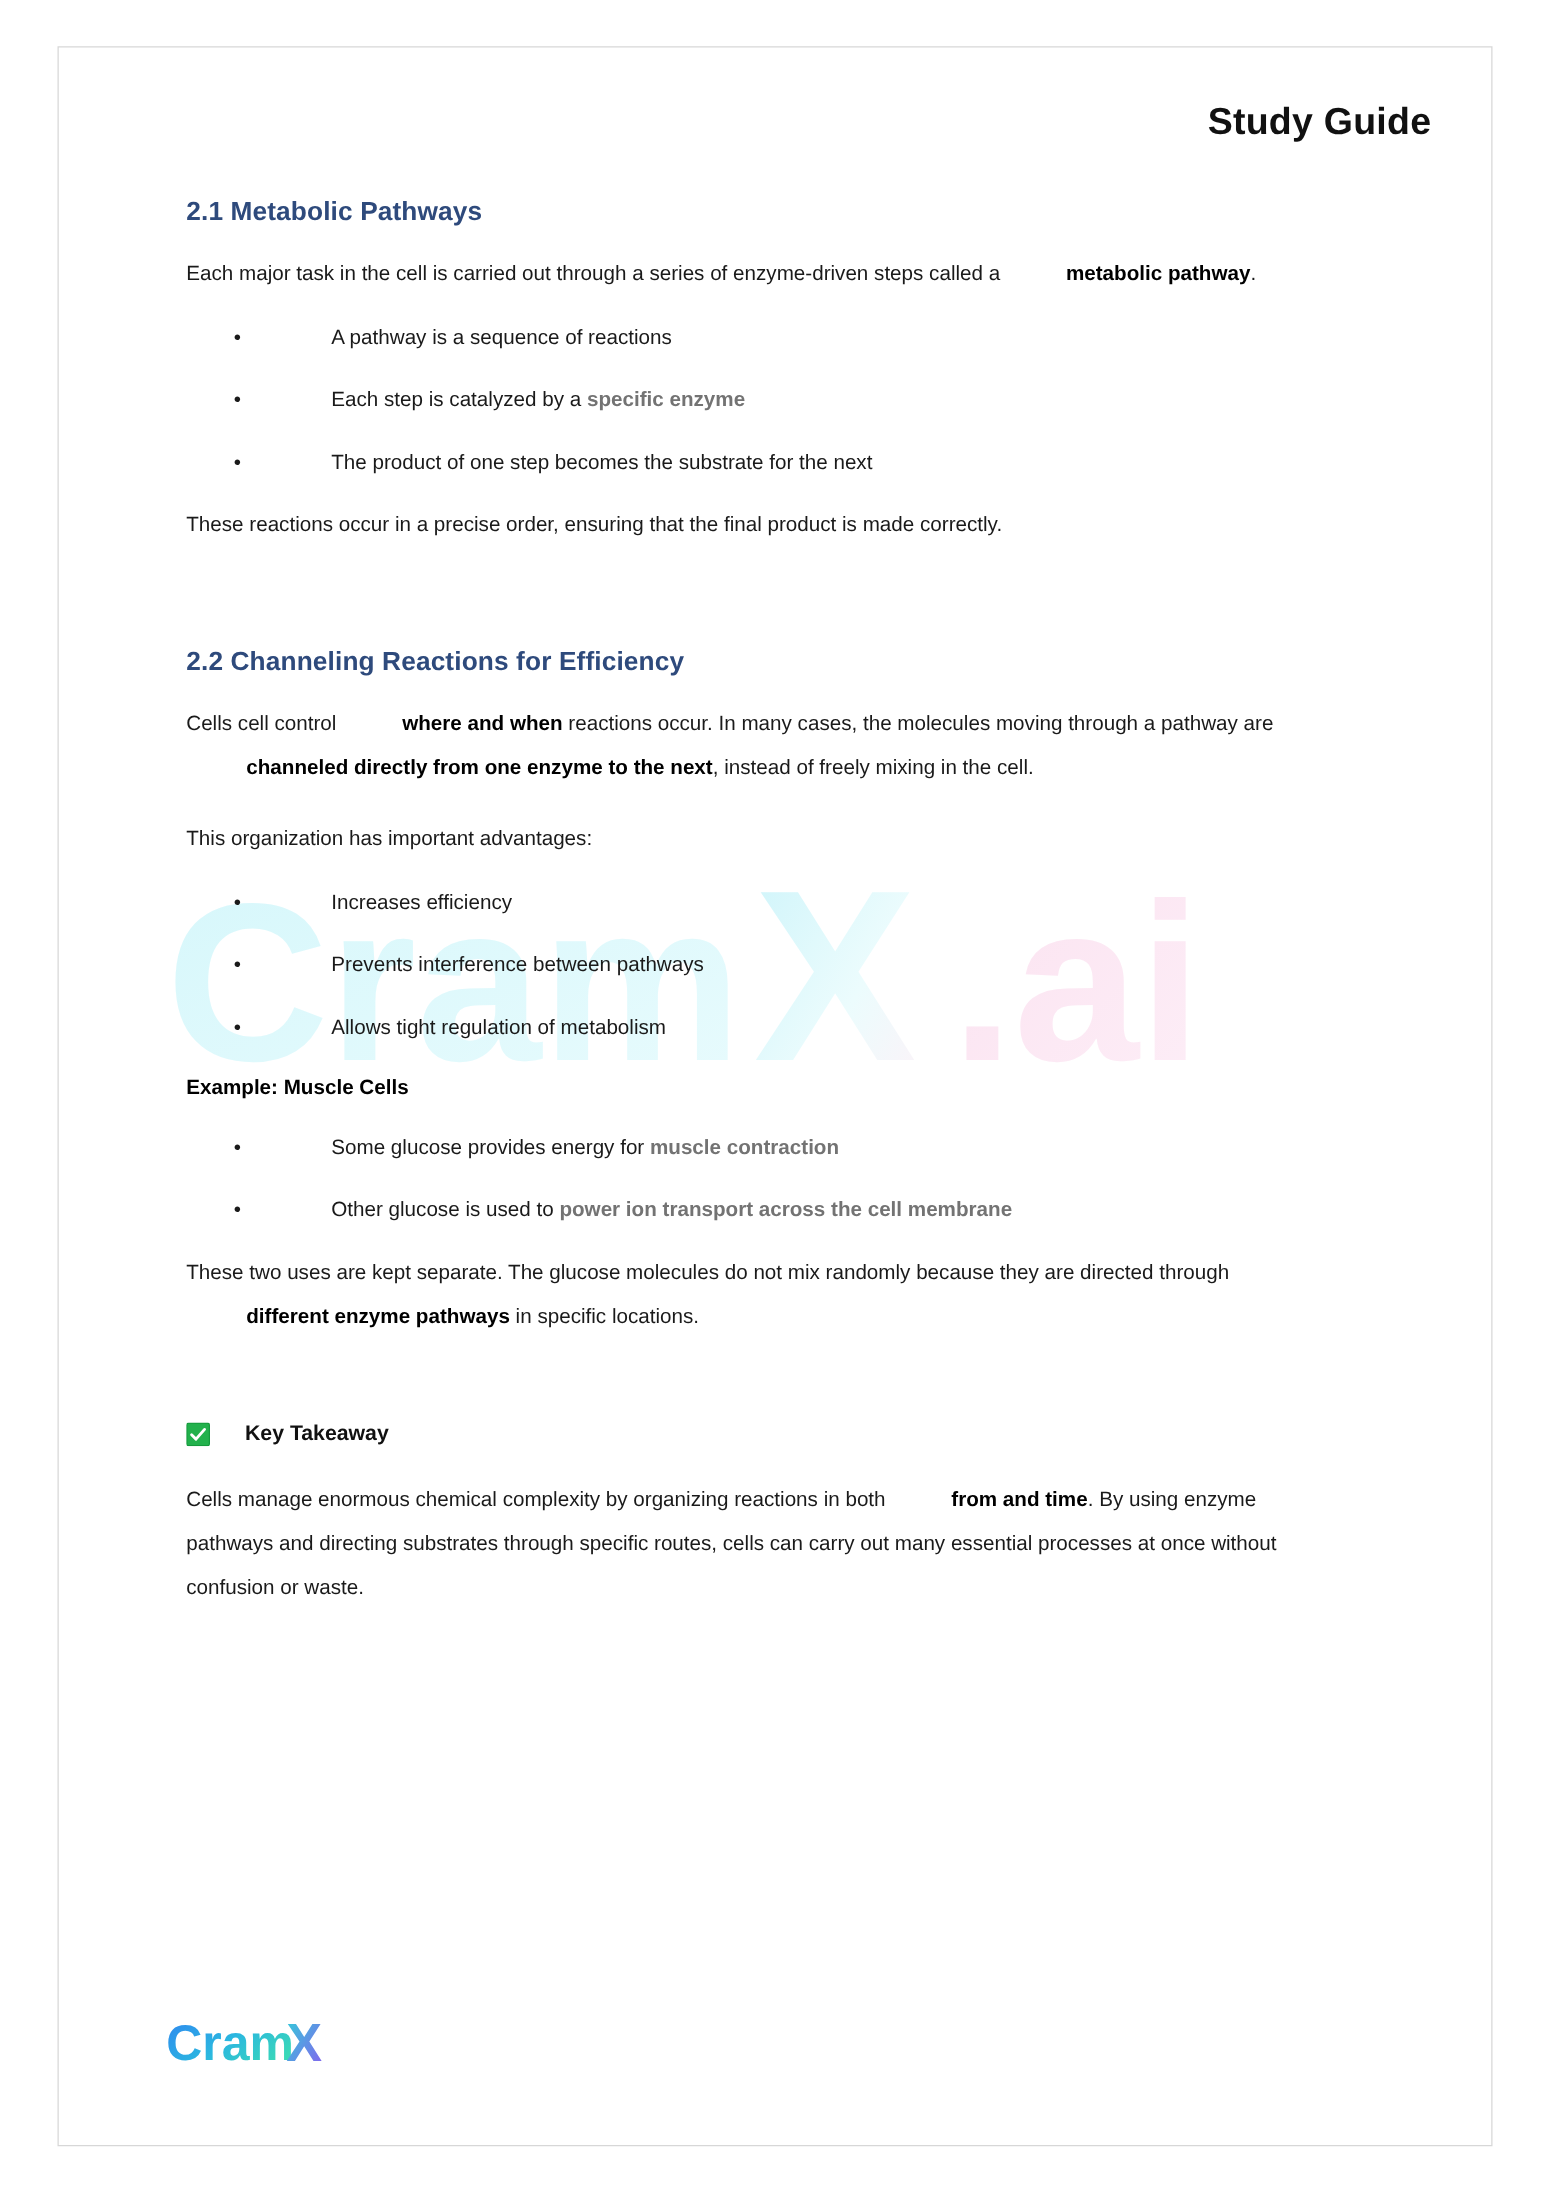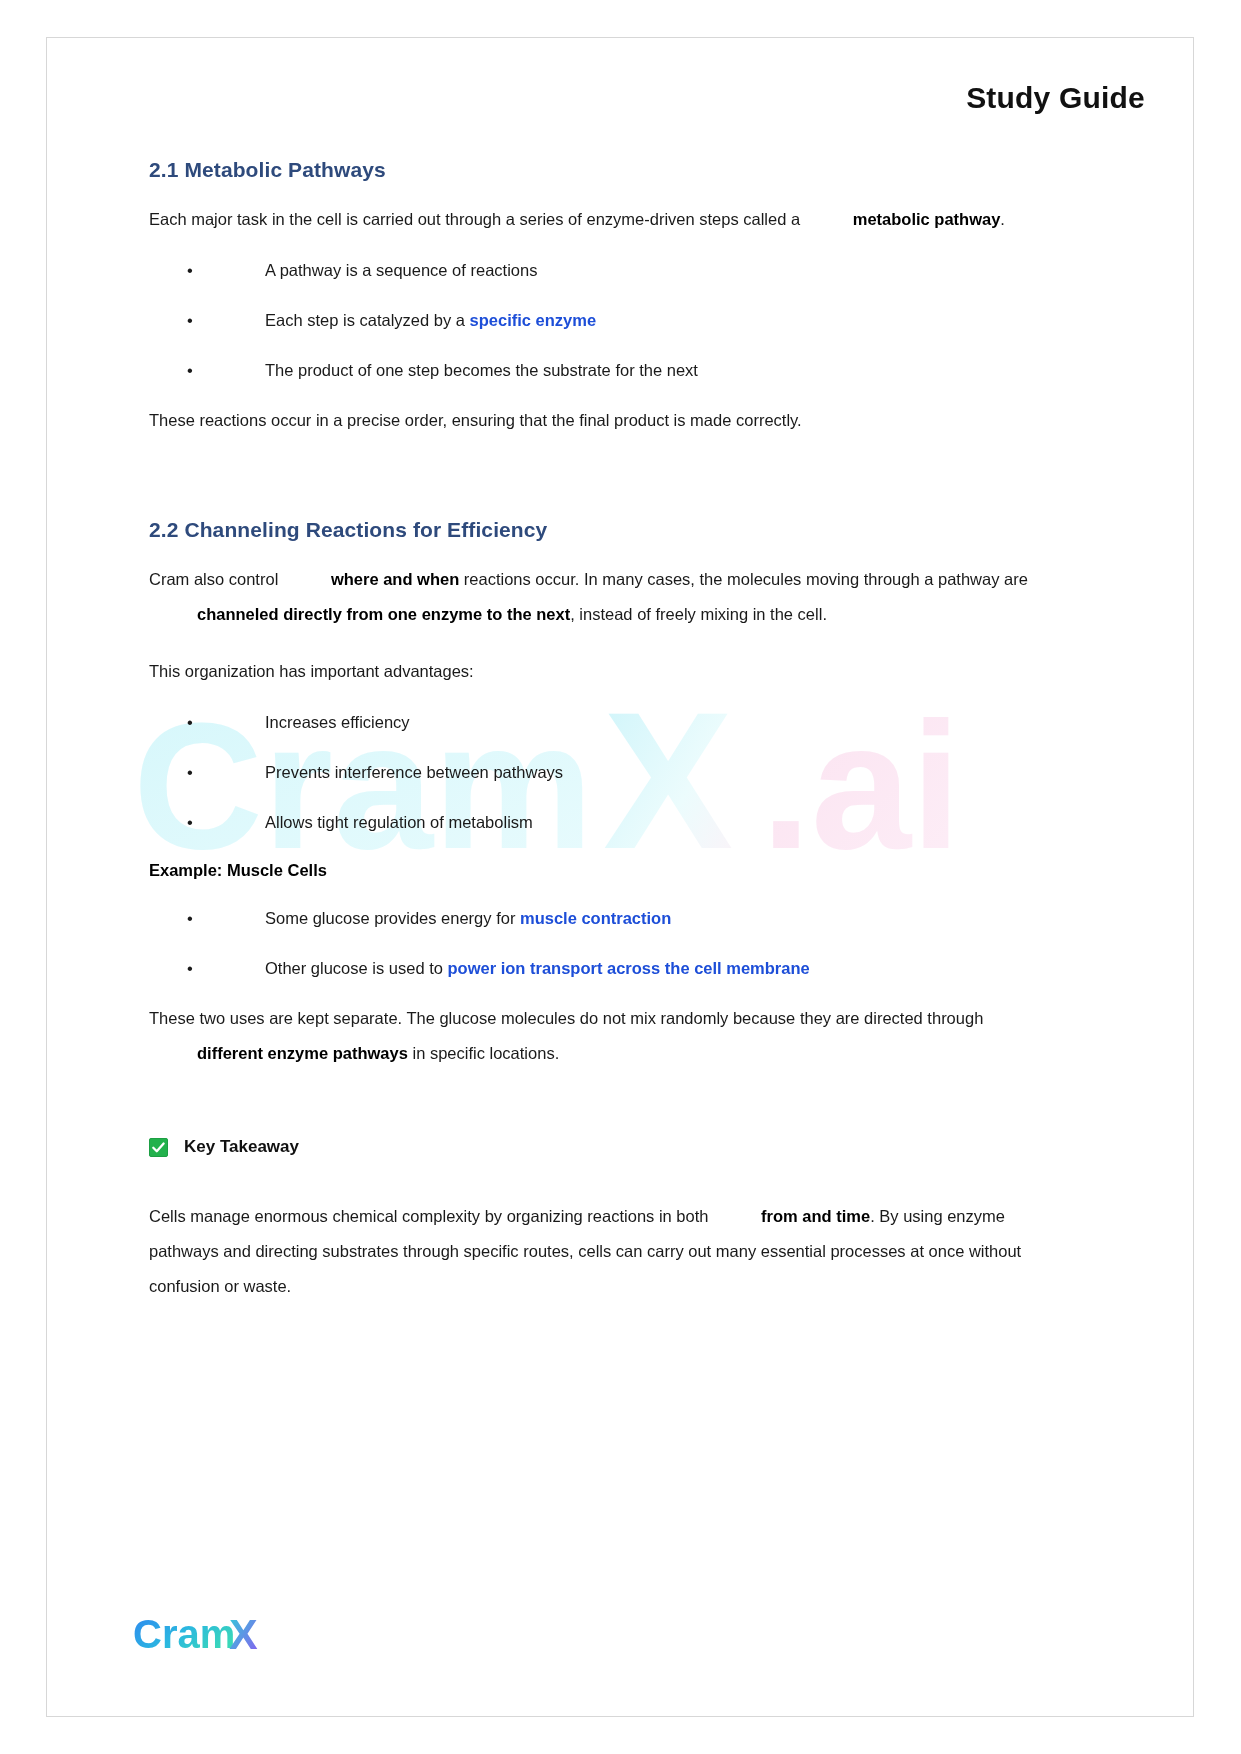--- a/index.html
+++ b/index.html
@@ -98,39 +98,39 @@
   }
   ul.bullets li:last-child { margin-bottom: 22px; }
   ul.bullets li .bullet-dot {
     position: absolute;
     left: 38px;
     top: 0;
     font-size: 16.5px;
     line-height: 22px;
     color: #1a1a1a;
   }
-  ul.bullets li b { font-weight: bold; color: #1d4ed8; }
+  ul.bullets li b { font-weight: bold; color: #737373; }
 
   .subheading {
     font-size: 16.5px;
     font-weight: bold;
     color: #000000;
     margin: 0 0 22px 0;
     line-height: 30px;
   }
 
   .spacer-lg { height: 58px; }
   .spacer-md { height: 44px; }
 
   
   .takeaway-head {
     display: flex;
     align-items: center;
-    gap: 16px;
-    margin: 0 0 42px 0;
+    gap: 28px;
+    margin: 0 0 26px 0;
   }
   .check-box {
     width: 19px;
     height: 19px;
     flex: 0 0 19px;
     display: block;
   }
   .takeaway-title {
     font-size: 17px;
     font-weight: bold;
@@ -199,21 +199,21 @@
       </li>
     </ul>
 
     <p class="body-text">These reactions occur in a precise order, ensuring that the final product is made correctly.</p>
 
     <div class="spacer-lg"></div>
 
     <h2 class="section-heading">2.2 Channeling Reactions for Efficiency</h2>
 
     <p class="body-text">
-      <span>Cram also control </span><b>where and when</b><span> reactions occur. In many cases, the molecules moving through a pathway are </span><b>channeled directly from one enzyme to the next</b><span>, instead of freely mixing in the cell.</span>
+      <span>Cells cell control </span><b>where and when</b><span> reactions occur. In many cases, the molecules moving through a pathway are </span><b>channeled directly from one enzyme to the next</b><span>, instead of freely mixing in the cell.</span>
     </p>
 
     <p class="body-text">This organization has important advantages:</p>
 
     <ul class="bullets">
       <li>
         <span class="bullet-dot">•</span><span>Increases efficiency</span>
       </li>
       <li>
         <span class="bullet-dot">•</span><span>Prevents interference between pathways</span>

